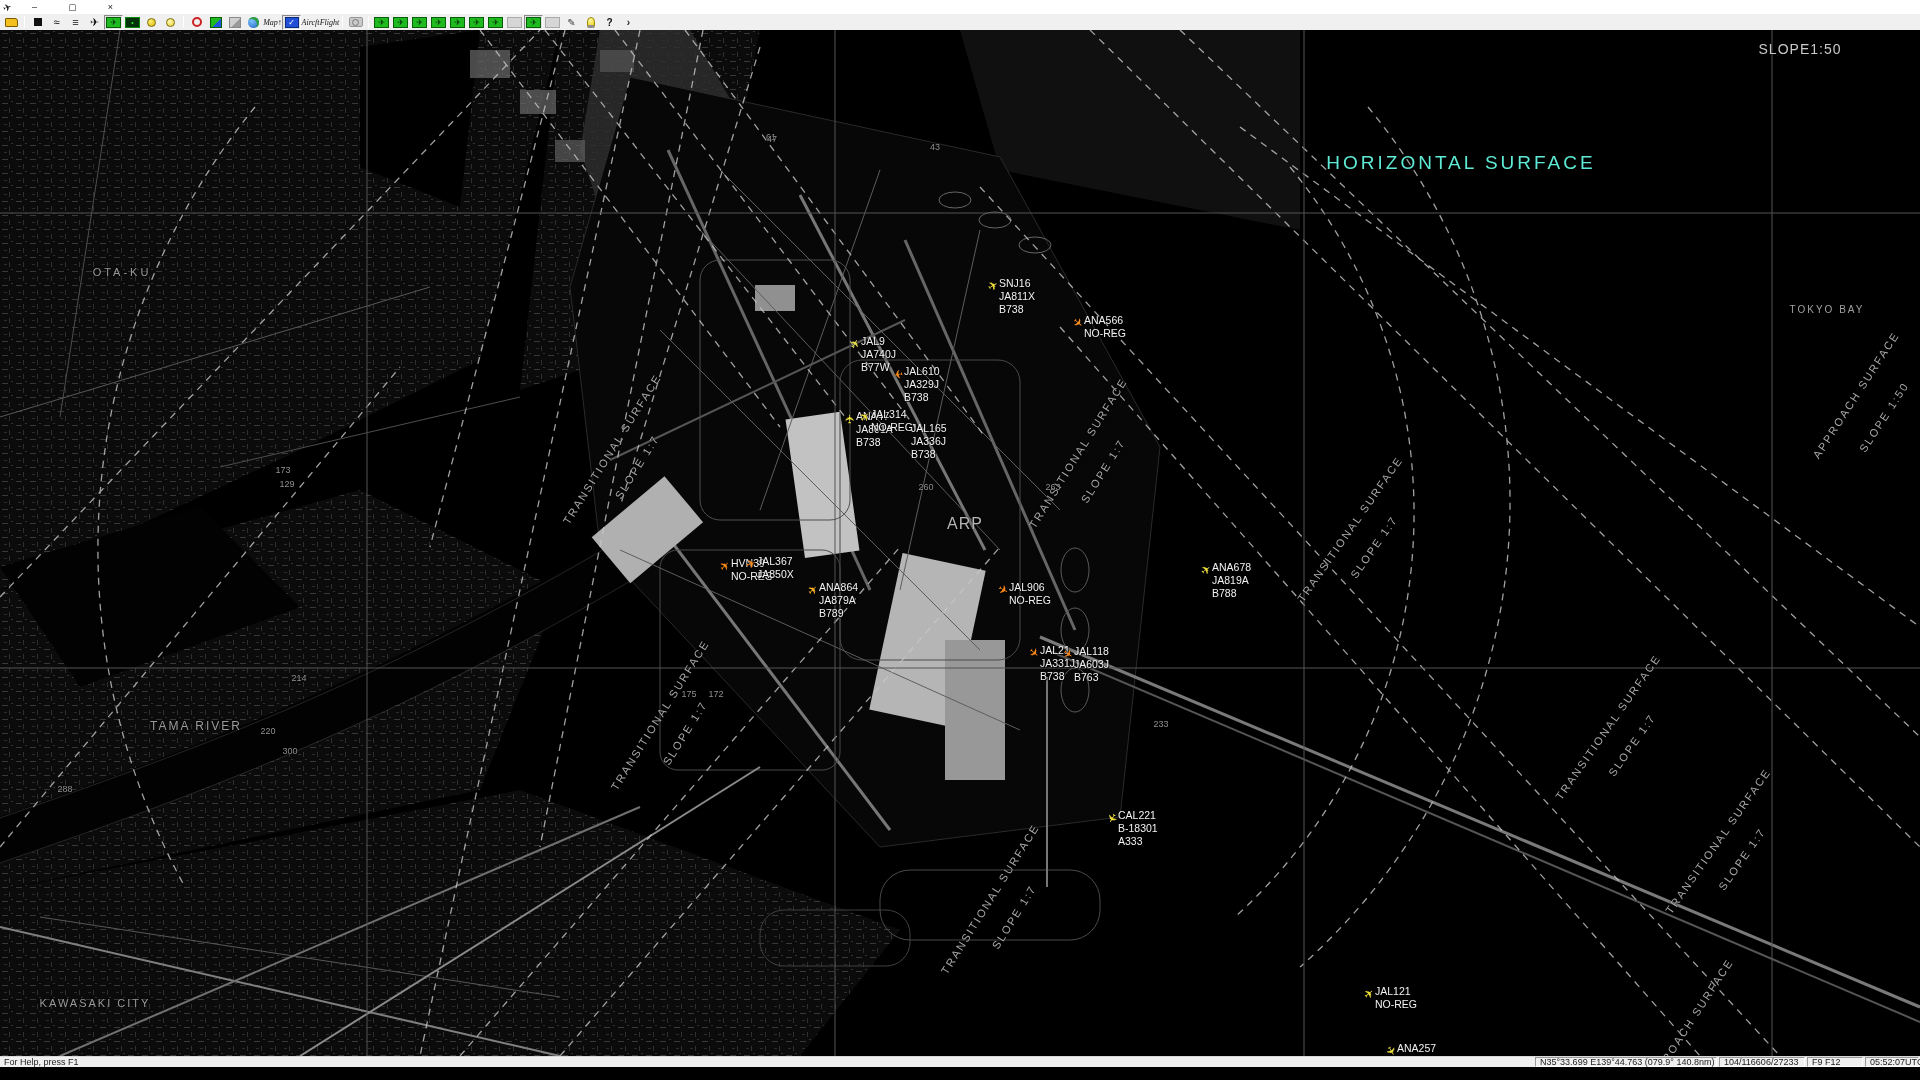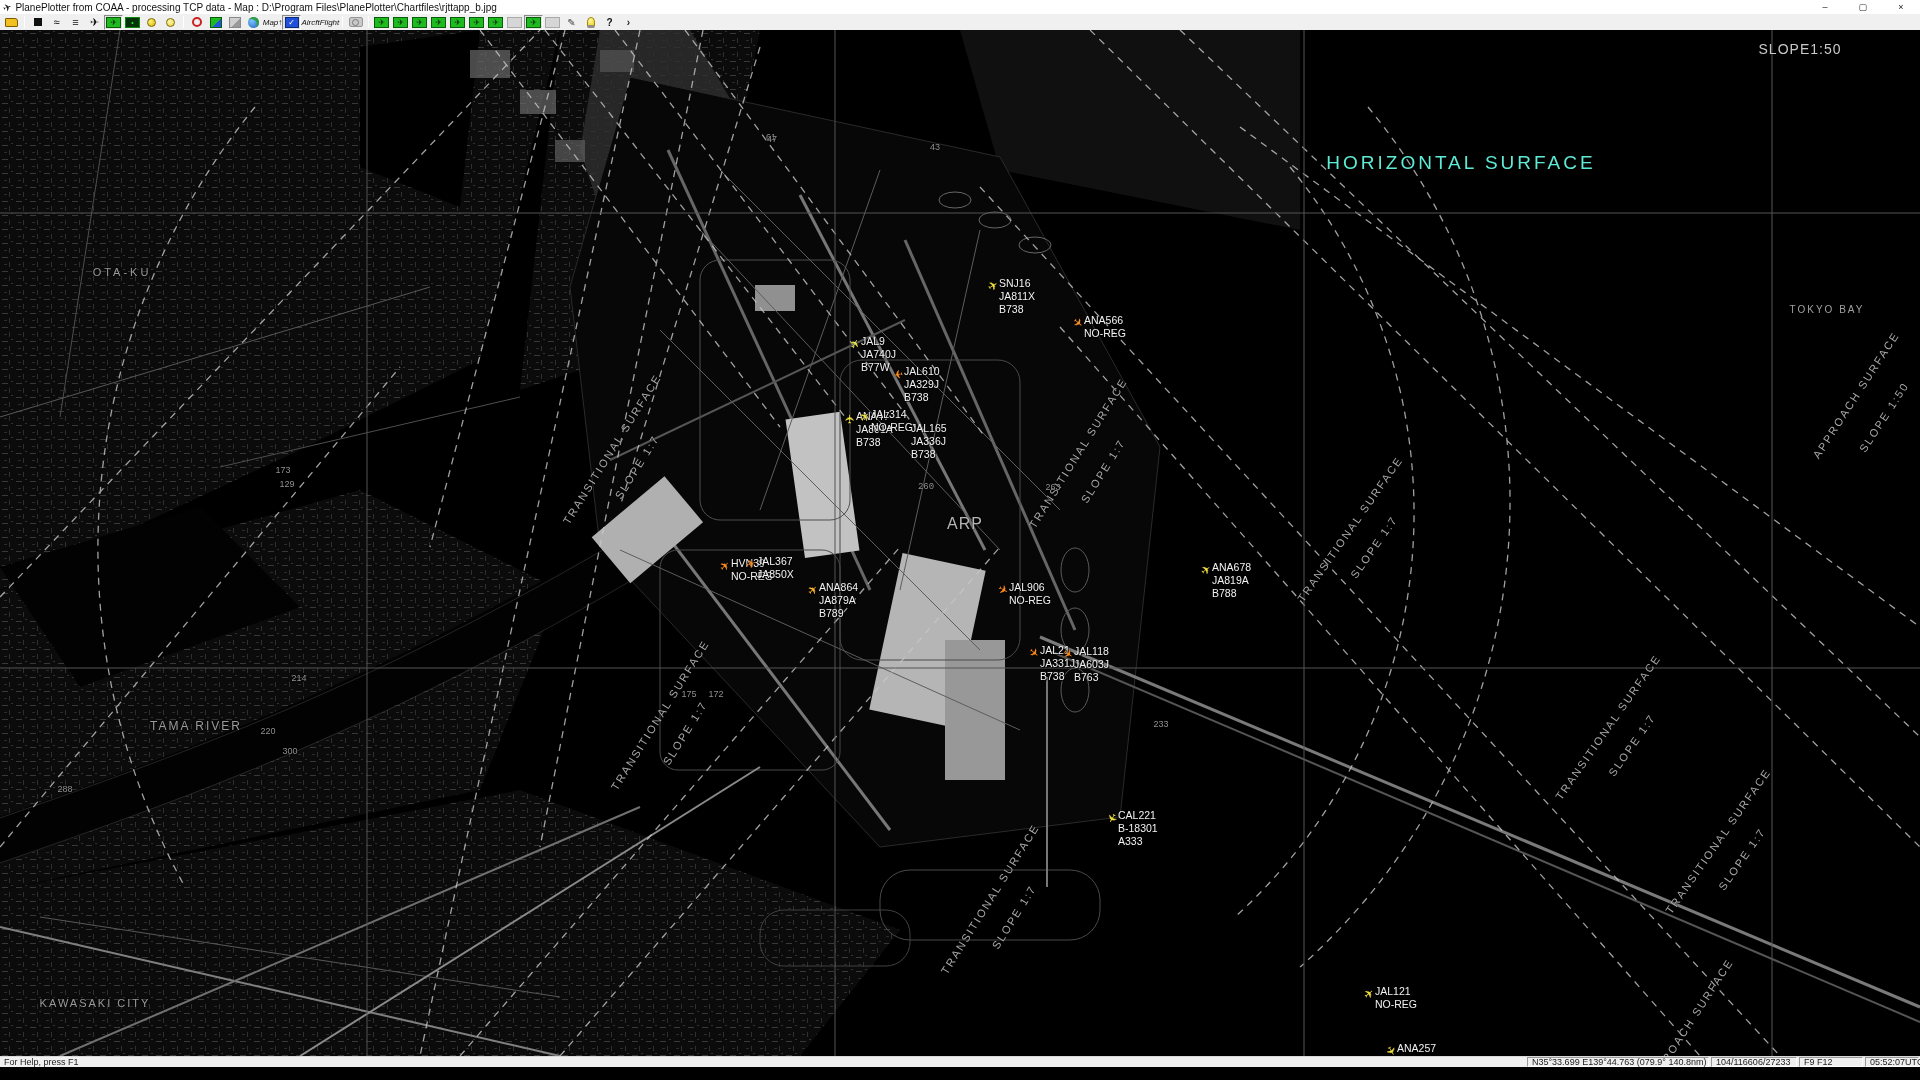--- a/index.html
+++ b/index.html
@@ -21,21 +21,21 @@
              font-size:10px; color:#111; border-bottom:1px solid #eee; flex:0 0 auto; }
   .menu-item { padding:0 7px; height:100%; display:flex; align-items:center; white-space:nowrap; }
 
   
   .toolbar { height:16px; background:#f0f0f0; display:flex; align-items:center;
              padding-left:2px; flex:0 0 auto; }
   .tb { width:19px; height:15px; display:flex; align-items:center; justify-content:center;
         border:1px solid transparent; flex:0 0 auto; }
   .tb.pressed { background:#e2e2e2; border-color:#8a8a8a #ffffff #ffffff #8a8a8a; }
   .tbsep { width:1px; height:12px; background:#b5b5b5; border-right:1px solid #fff; margin:0 3px; flex:0 0 auto; }
-  .tbtext { font-size:8px; font-style:italic; color:#111; white-space:nowrap; }
+  .tbtext { font-size:8px; font-style:italic; color:#111; white-space:nowrap;font-family:Liberation Serif, serif; }
   .i-folder { width:13px; height:9px; background:#f2c11f; border:1px solid #7d5c00; border-radius:1px 3px 1px 1px; }
   .i-stop { width:8px; height:8px; background:#101010; }
   .i-glyph { font-size:11px; color:#101010; line-height:1; }
   .i-mapgreen { width:15px; height:11px; background:#1fba1f; border:1px solid #065f06;
                 display:flex; align-items:center; justify-content:center; font-size:8px; color:#06280a; }
   .i-mapdark { width:15px; height:11px; background:#04320a; border:1px solid #0a8a0a;
                display:flex; align-items:center; justify-content:center; font-size:7px; color:#30e030; }
   .i-dot { width:9px; height:9px; border-radius:50%; background:radial-gradient(circle at 35% 35%, #fff27a, #d8b400); border:1px solid #7d6b00; }
   .i-dot.lighter { background:radial-gradient(circle at 35% 35%, #fffab0, #e8d040); }
   .i-redring { width:10px; height:10px; border-radius:50%; border:2px solid #cc2222; background:transparent; }
@@ -66,30 +66,29 @@
                  text-shadow:0 0 2px #000; display:block; transform-origin:center; }
   .acft .tag { position:absolute; left:11px; top:-3px; font-size:10.5px; line-height:13px;
                color:#f2f2f2; text-shadow:1px 1px 1px #000; white-space:nowrap; }
 
   
   .statusbar { height:11px; background:#f0f0f0; border-top:1px solid #d9d9d9; display:flex;
                align-items:stretch; font-size:9px; color:#222; flex:0 0 auto; }
   .sb-help { flex:1 1 auto; padding:0 4px; display:flex; align-items:center; }
   .sb-pane { border:1px solid; border-color:#9a9a9a #ffffff #ffffff #9a9a9a; margin:0 1px;
              padding:0 4px; display:flex; align-items:center; white-space:nowrap; }
-  .sb-pos { width:182px; } .sb-cnt { width:86px; } .sb-keys { width:64px; } .sb-time { width:54px; }
+  .sb-pos { width:182px; } .sb-cnt { width:86px; } .sb-keys { width:56px; } .sb-time { width:54px; }
 </style>
 </head>
 <body>
 
 <div class="window">
 
   <div class="titlebar">
     <span class="appicon">✈</span>
-    <span class="title">PlanePlotter from COAA - processing TCP data - Map : D:\Program Files\PlanePlotter\Chartfiles\rjttapp_b.jpg</span>
     <div class="winbtns">
       <div class="winbtn">–</div>
       <div class="winbtn">▢</div>
       <div class="winbtn">×</div>
     </div>
   </div>
 
 
   <div class="toolbar" id="toolbar">
       <div class="tb">
@@ -336,21 +335,21 @@
         <div class="mlabel" style="left: 772px; top: 109px; font-size: 9px; letter-spacing: 0px; color: rgb(143, 143, 143); transform: translate(-50%, -50%);">47</div>
         <div class="mlabel" style="left: 935px; top: 117px; font-size: 9px; letter-spacing: 0px; color: rgb(143, 143, 143); transform: translate(-50%, -50%);">43</div>
         <div class="mlabel" style="left: 283px; top: 440px; font-size: 9px; letter-spacing: 0px; color: rgb(143, 143, 143); transform: translate(-50%, -50%);">173</div>
         <div class="mlabel" style="left: 287px; top: 454px; font-size: 9px; letter-spacing: 0px; color: rgb(143, 143, 143); transform: translate(-50%, -50%);">129</div>
         <div class="mlabel" style="left: 299px; top: 648px; font-size: 9px; letter-spacing: 0px; color: rgb(143, 143, 143); transform: translate(-50%, -50%);">214</div>
         <div class="mlabel" style="left: 290px; top: 697px; font-size: 9px; letter-spacing: 0px; color: rgb(143, 143, 143); transform: translate(-50%, -50%); margin-top: 24px;">300</div>
         <div class="mlabel" style="left: 268px; top: 701px; font-size: 9px; letter-spacing: 0px; color: rgb(143, 143, 143); transform: translate(-50%, -50%);">220</div>
         <div class="mlabel" style="left: 65px; top: 759px; font-size: 9px; letter-spacing: 0px; color: rgb(143, 143, 143); transform: translate(-50%, -50%);">288</div>
         <div class="mlabel" style="left: 689px; top: 664px; font-size: 9px; letter-spacing: 0px; color: rgb(143, 143, 143); transform: translate(-50%, -50%);">175</div>
         <div class="mlabel" style="left: 716px; top: 664px; font-size: 9px; letter-spacing: 0px; color: rgb(143, 143, 143); transform: translate(-50%, -50%);">172</div>
-        <div class="mlabel" style="left: 926px; top: 457px; font-size: 9px; letter-spacing: 0px; color: rgb(143, 143, 143); transform: translate(-50%, -50%); font-family: Liberation Mono, monospace;">260</div>
+        <div class="mlabel" style="left: 926px; top: 457px; font-size: 9px; letter-spacing: 0px; color: rgb(143, 143, 143); transform: translate(-50%, -50%);">260</div>
         <div class="mlabel" style="left: 1053px; top: 457px; font-size: 9px; letter-spacing: 0px; color: rgb(143, 143, 143); transform: translate(-50%, -50%);">263</div>
         <div class="mlabel" style="left: 1161px; top: 694px; font-size: 9px; letter-spacing: 0px; color: rgb(143, 143, 143); transform: translate(-50%, -50%);">233</div>
       </div>
     <div id="aircraft">
         <div class="acft" style="left: 988px; top: 250px;">
           <span class="plane" style="color: rgb(242, 226, 60); transform: rotate(-30deg);">✈</span>
           <div class="tag">
             <div>SNJ16</div>
             <div>JA811X</div>
             <div>B738</div>

